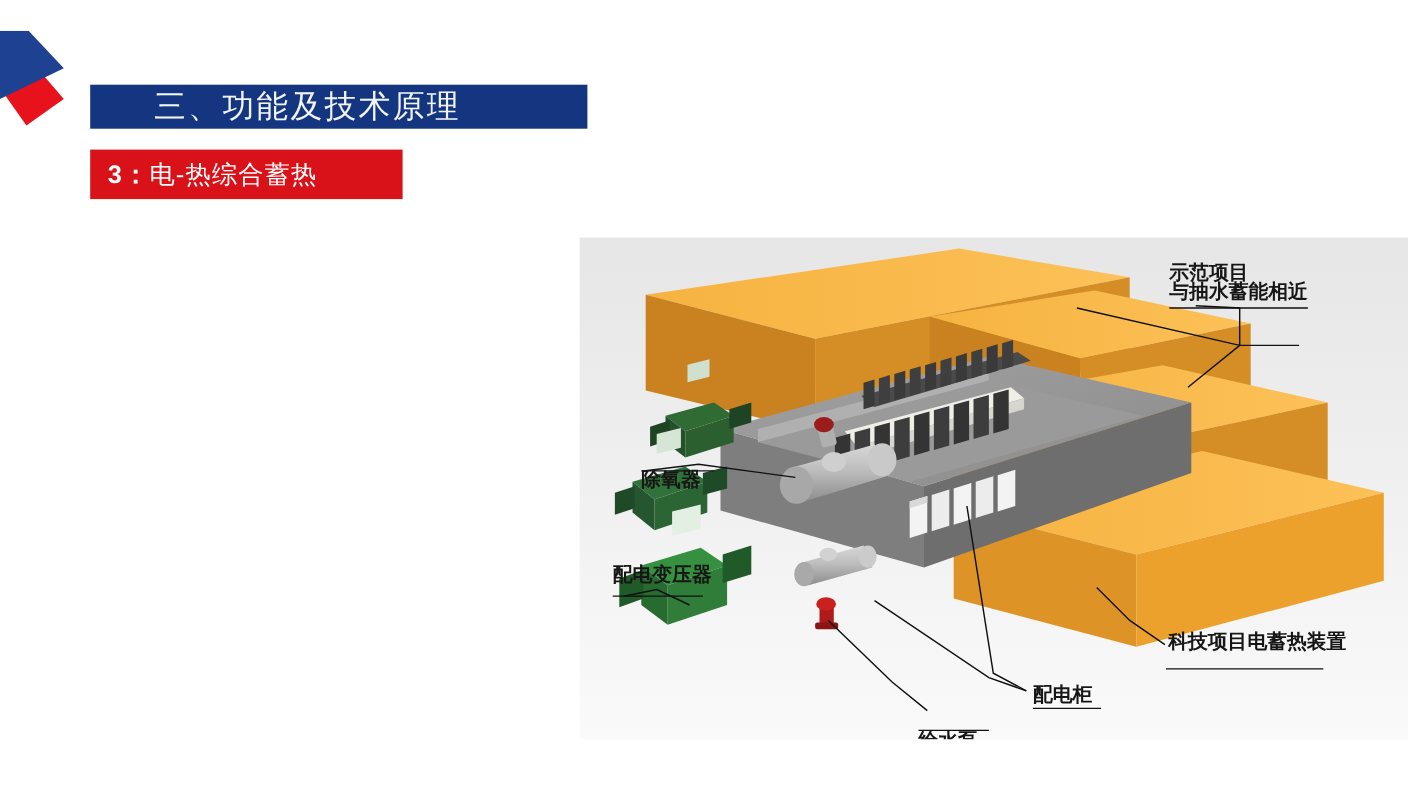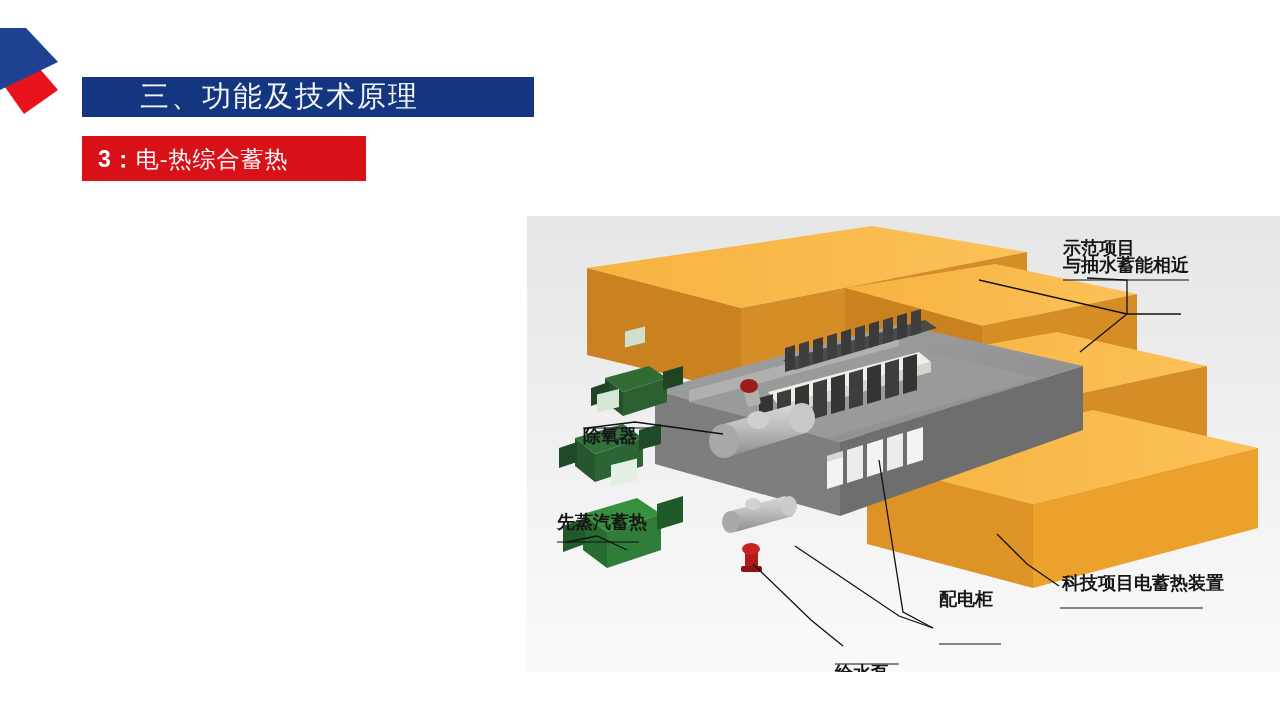--- a/index.html
+++ b/index.html
@@ -56,21 +56,21 @@
   .fig-label{
     position:absolute;color:#161616;
     font-family:Liberation Sans, sans-serif;
     font-size:18px;line-height:17px;white-space:nowrap;font-weight:600;
   }
   .lbl-demo{left:536px;top:24px;}
   .lbl-sci{left:535px;top:359px;}
   .lbl-deaerator{left:56px;top:184px;margin-top:28px;}
   .lbl-transformer{left:30px;top:298px;}
   .lbl-pump{left:308px;top:417px;margin-top:32px;}
-  .lbl-cabinet{left:412px;top:375px;}
+  .lbl-cabinet{left:412px;top:407px;}
 </style>
 </head>
 <body>
 
 <div class="slide">
 
   <div class="deco">
     <svg width="64" height="92" viewBox="0 0 64 92">
       <polygon points="0,52 34,34 58,62 24,86" fill="#e8121c"></polygon>
       <polygon points="0,0 0,62 58,34 26,0" fill="#1f4191"></polygon>
@@ -274,18 +274,18 @@
         <line x1="412" y1="428" x2="474" y2="428"></line>
       </g>
     </svg>
 
     <div class="fig-label lbl-demo">
       <div>示范项目</div>
       <div>与抽水蓄能相近</div>
     </div>
     <div class="fig-label lbl-sci">科技项目电蓄热装置</div>
     <div class="fig-label lbl-deaerator">除氧器</div>
-    <div class="fig-label lbl-transformer">先蒸汽蓄热</div>
+    <div class="fig-label lbl-transformer">配电变压器</div>
     <div class="fig-label lbl-pump">给水泵</div>
     <div class="fig-label lbl-cabinet">配电柜</div>
   </div>
 
 </div>
 
 </body></html>

